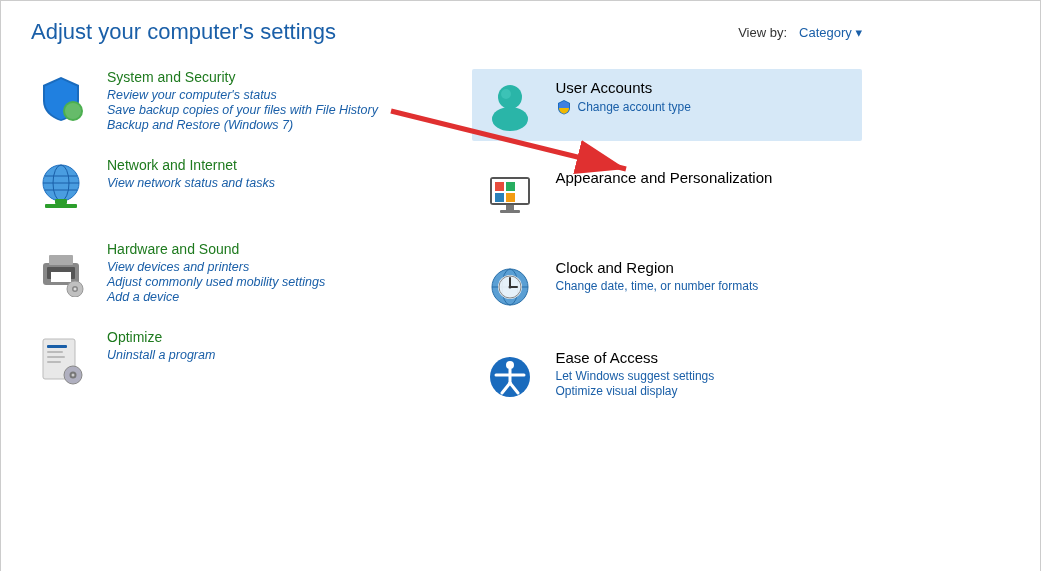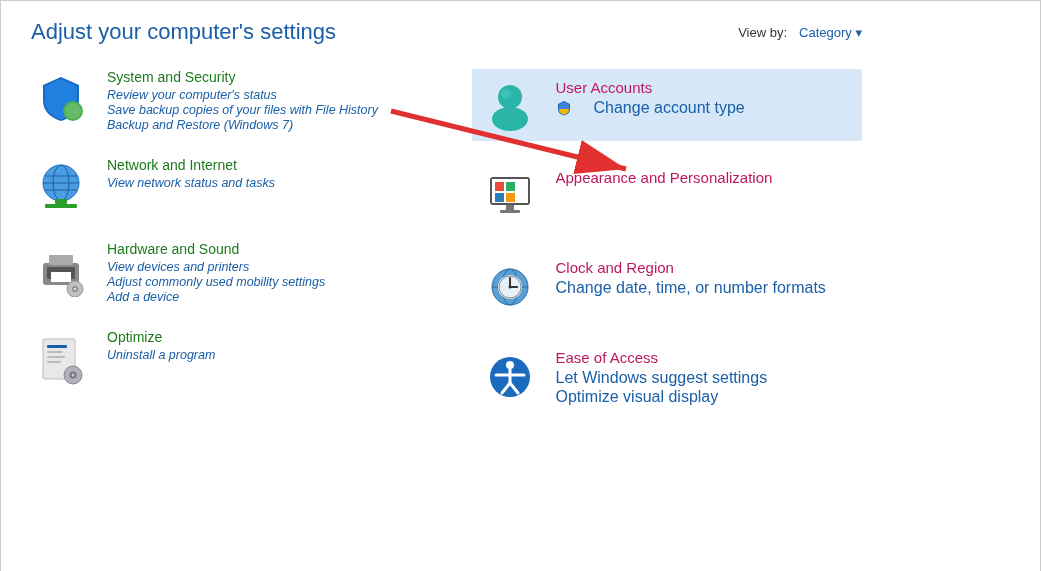--- a/index.html
+++ b/index.html
@@ -120,33 +120,33 @@
       justify-content: center;
     }
 
     .right-category-text {
       flex: 1;
       padding-top: 4px;
     }
 
     .right-category-title {
       font-size: 15px;
-      color: #be185d;
+      color: #000000;
       font-weight: 400;
       margin-bottom: 3px;
       cursor: pointer;
     }
 
     .right-category-link {
-      font-size: 16px;
+      font-size: 12px;
       color: #1a5fa8;
       cursor: pointer;
       display: flex;
       align-items: center;
-      gap: 20px;
+      gap: 4px;
       margin-bottom: 1px;
       text-decoration: none;
     }
 
     
     .arrow-overlay {
       position: absolute;
       top: 0;
       left: 0;
       pointer-events: none;

